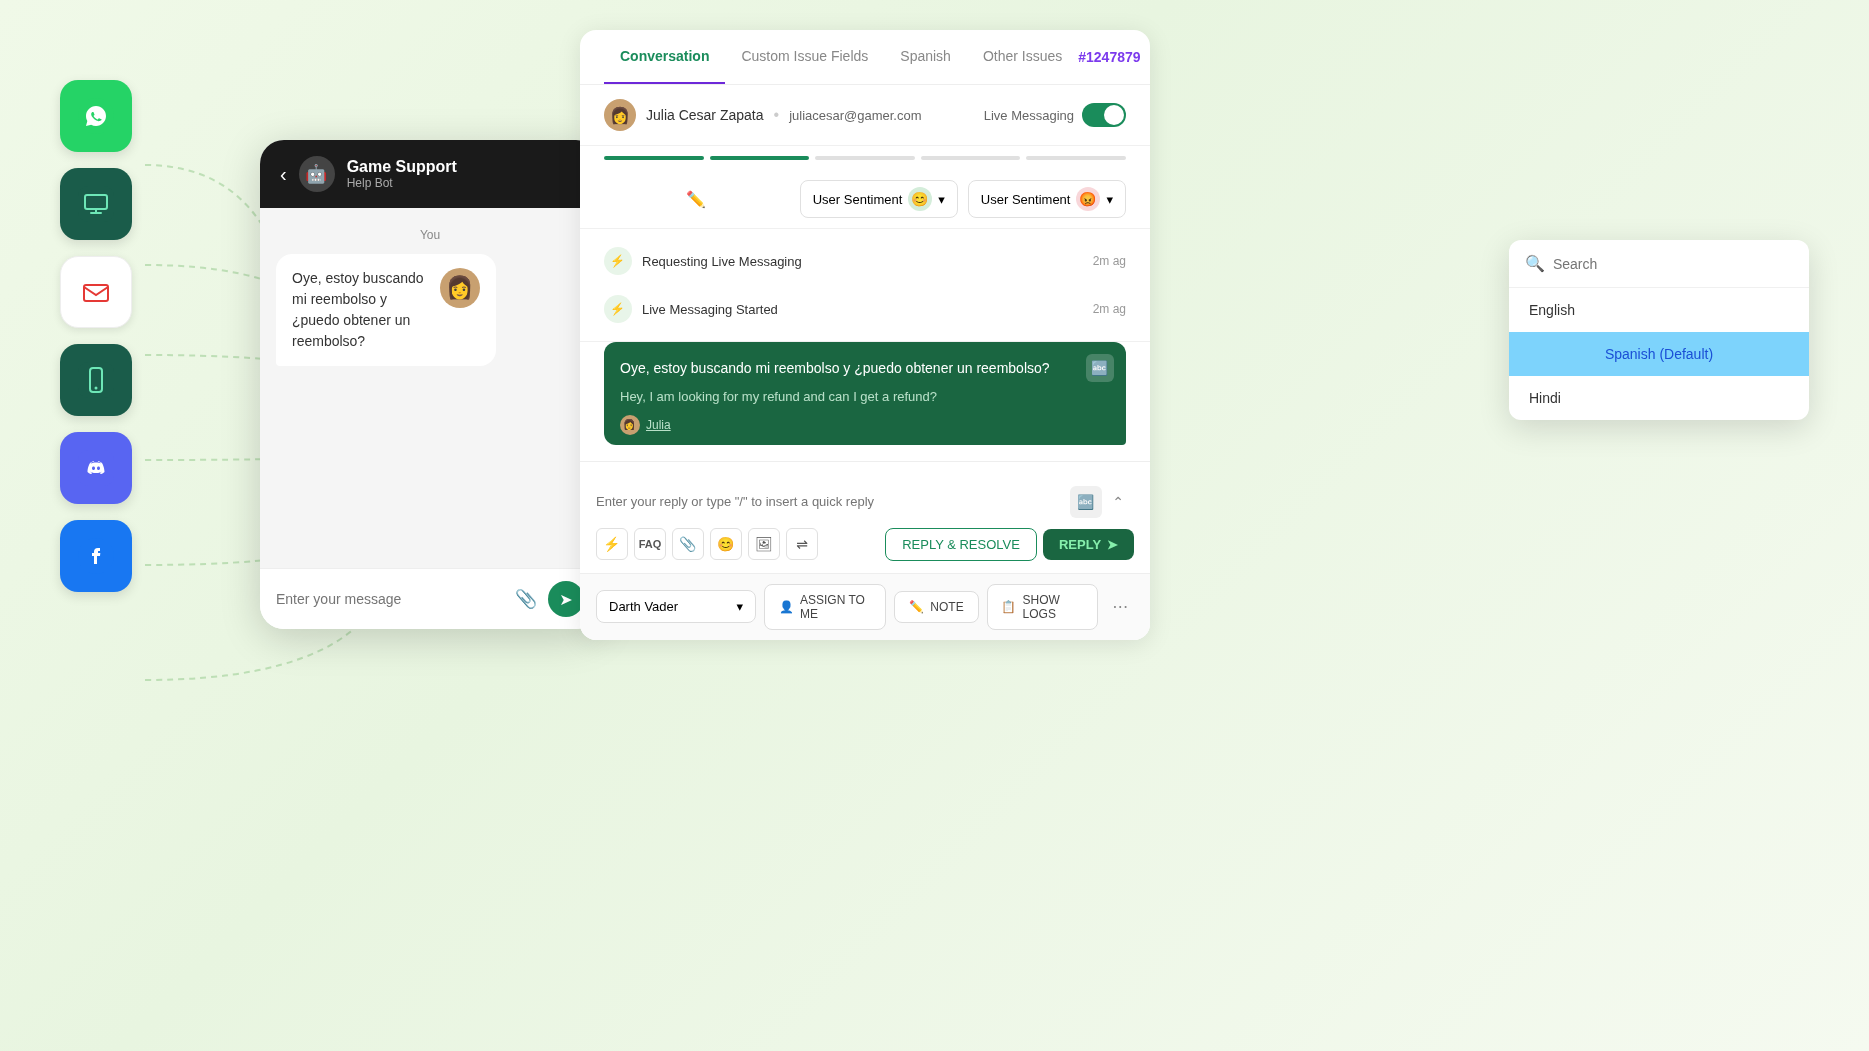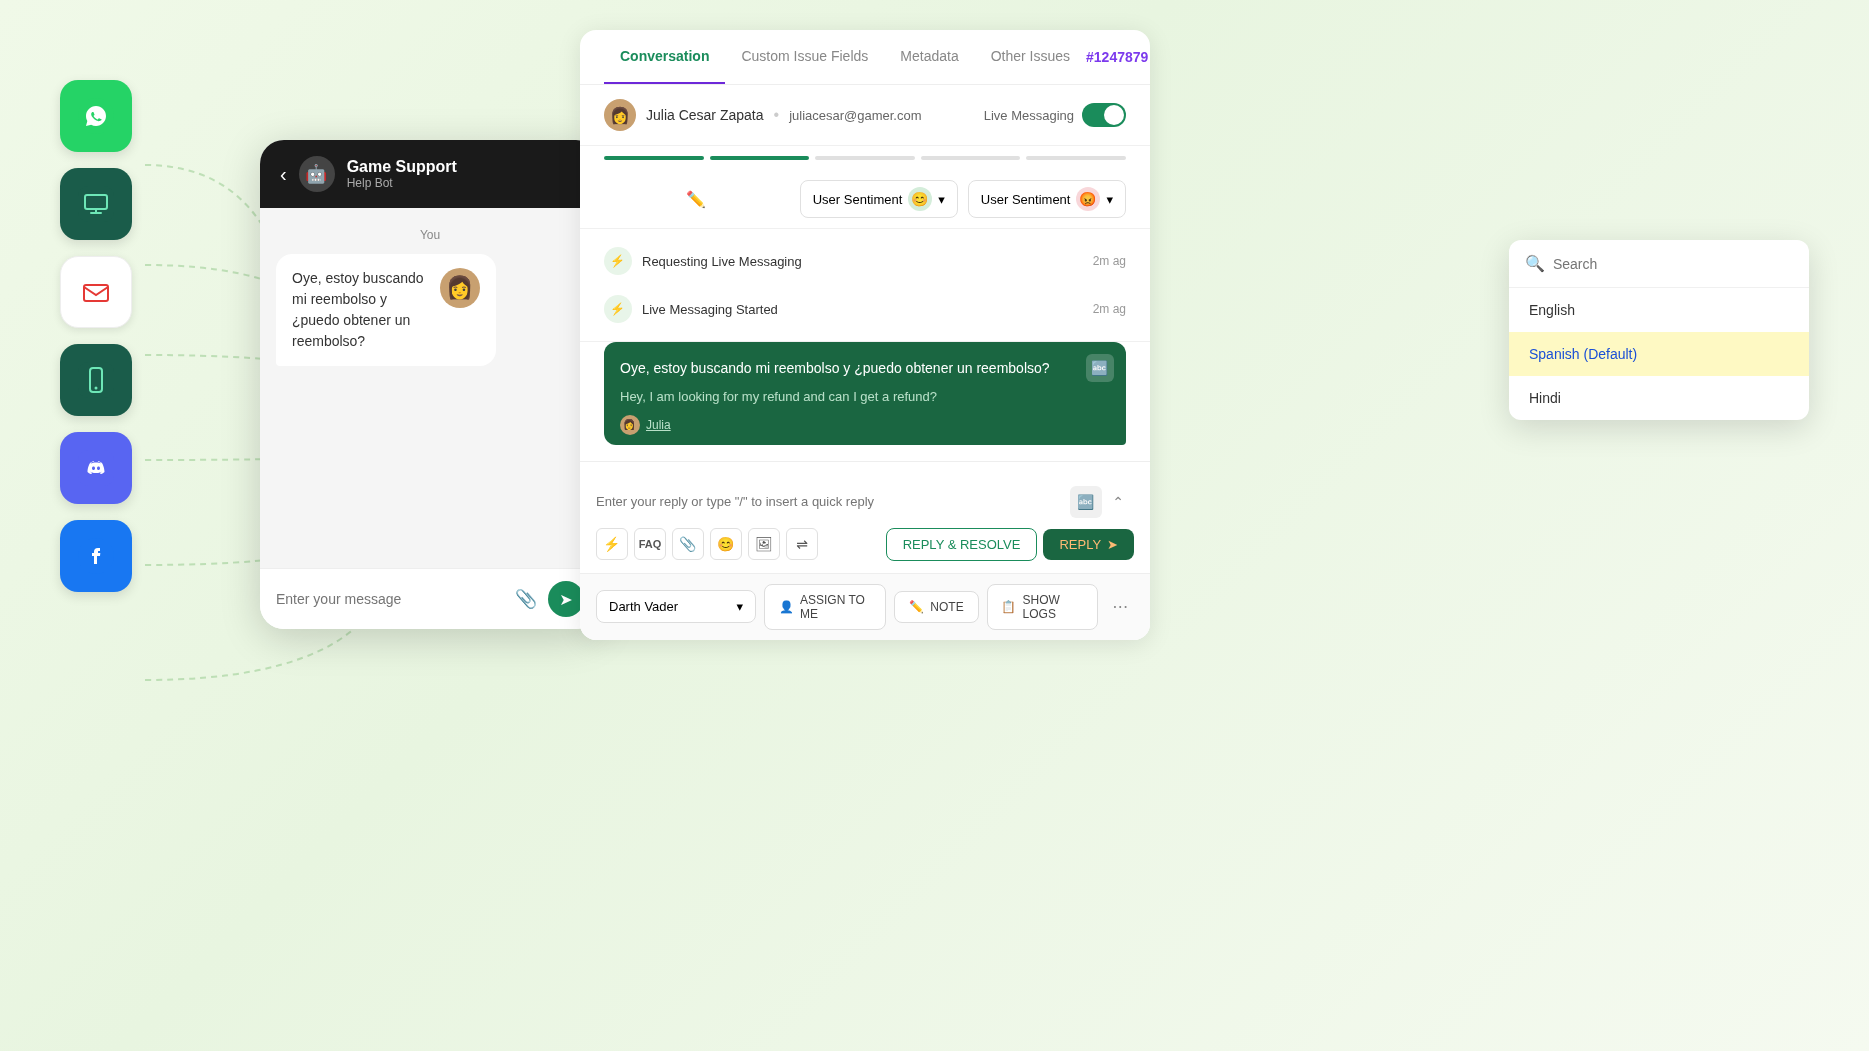--- a/index.html
+++ b/index.html
@@ -452,26 +452,26 @@
       background: #fff;
       border-radius: 8px;
       cursor: pointer;
       font-size: 13px;
       font-weight: 500;
     }
 
     .crm-reply-btn {
       padding: 8px 16px;
       background: #1a6641;
-      color: #fdba74;
+      color: #86efac;
       border: none;
       border-radius: 8px;
       cursor: pointer;
       font-size: 13px;
-      font-weight: 400;
+      font-weight: 700;
       display: flex;
       align-items: center;
       gap: 6px;
     }
 
     .crm-bottom-row {
       display: flex;
       align-items: center;
       padding: 10px 16px;
       gap: 8px;
@@ -546,21 +546,21 @@
       color: #999;
       flex: 1;
     }
 
     .lang-item {
       padding: 14px 20px;
       font-size: 14px;
       color: #333;
       cursor: pointer;
     }
-    .lang-item.selected { background: #fef9c3; color: #1a4fd6; }
+    .lang-item.selected { background: #7dd3fc; color: #1a4fd6; text-align: center; }
 
     
     .dots-svg {
       position: absolute;
       top: 0;
       left: 0;
       width: 100%;
       height: 100%;
       z-index: 1;
       pointer-events: none;
@@ -641,21 +641,21 @@
     <span style="color:#aaa; font-size:18px;">📎</span>
     <div class="mobile-send-btn">➤</div>
   </div>
 </div>
 
 <div class="crm-panel">
 
   <div class="crm-tabs">
     <div class="crm-tab active">Conversation</div>
     <div class="crm-tab">Custom Issue Fields</div>
-    <div class="crm-tab">Metadata</div>
+    <div class="crm-tab">Spanish</div>
     <div class="crm-tab">Other Issues</div>
     <div class="crm-ticket-id">#1247879</div>
   </div>
 
   <div class="crm-user-row">
     <div class="crm-user-avatar">👩</div>
     <span class="crm-user-name">Julia Cesar Zapata</span>
     <span class="crm-user-dot">•</span>
     <span class="crm-user-email">juliacesar@gamer.com</span>
     <div class="crm-live-messaging">

